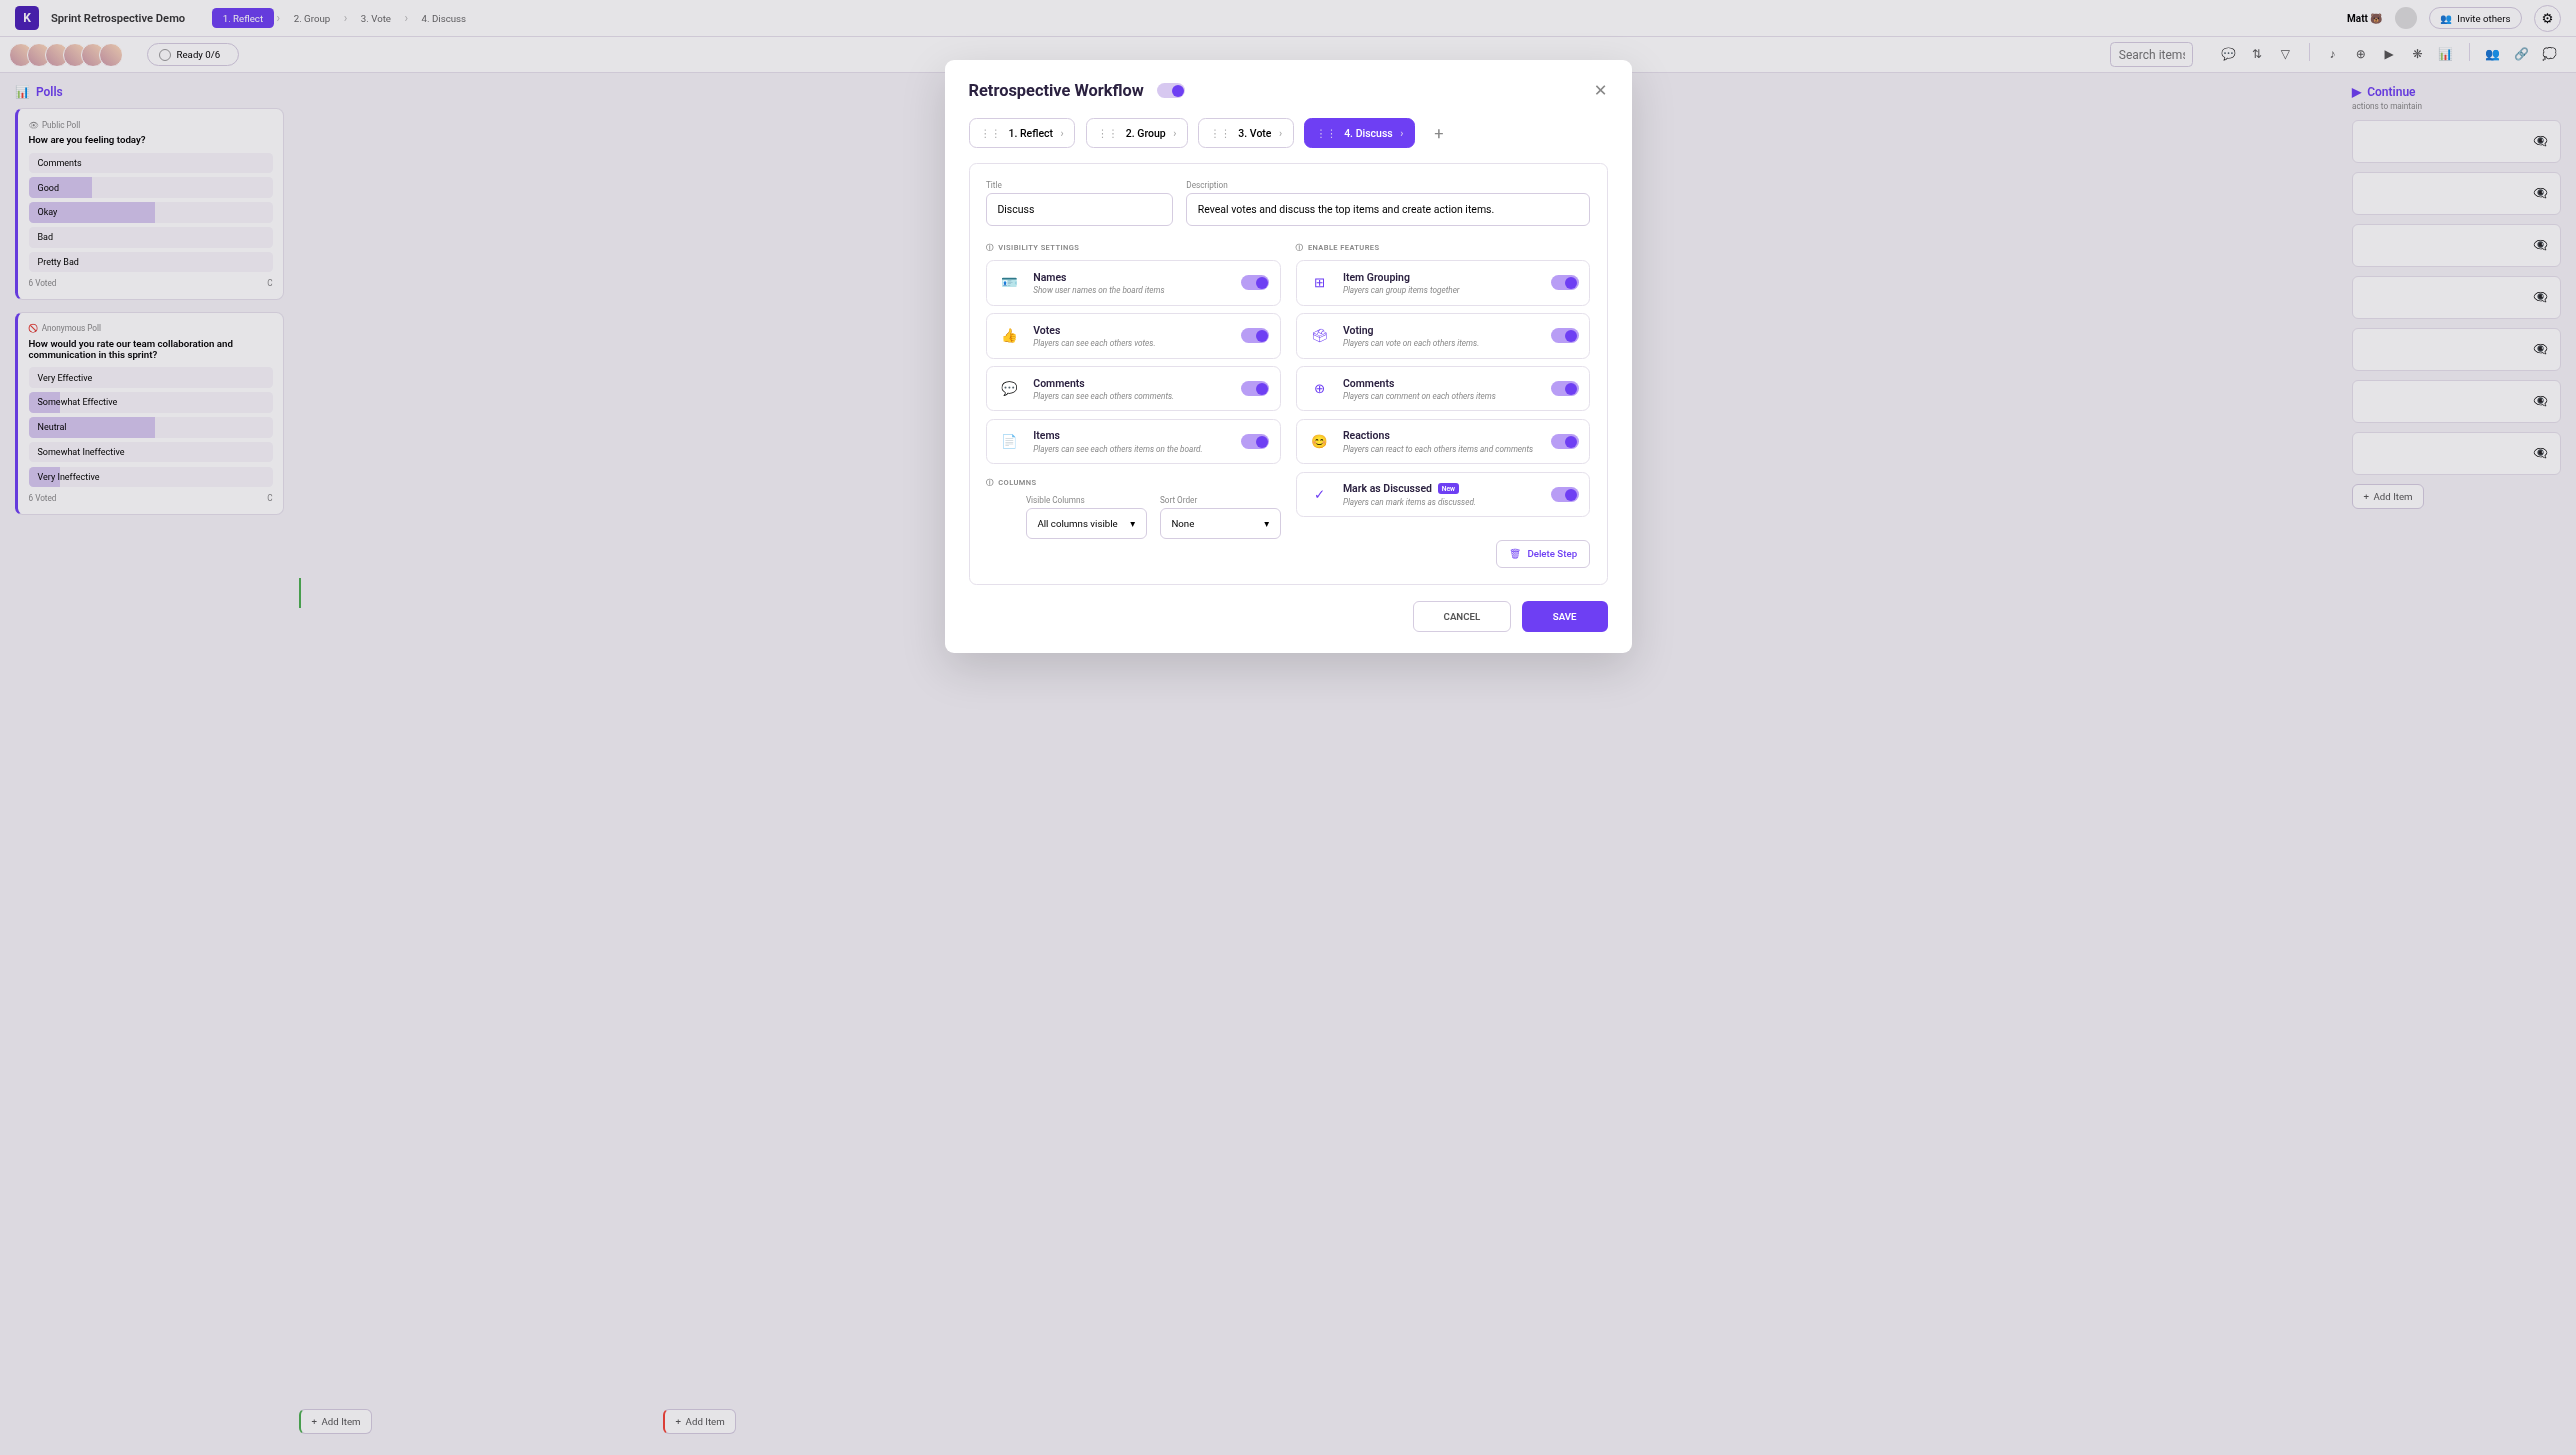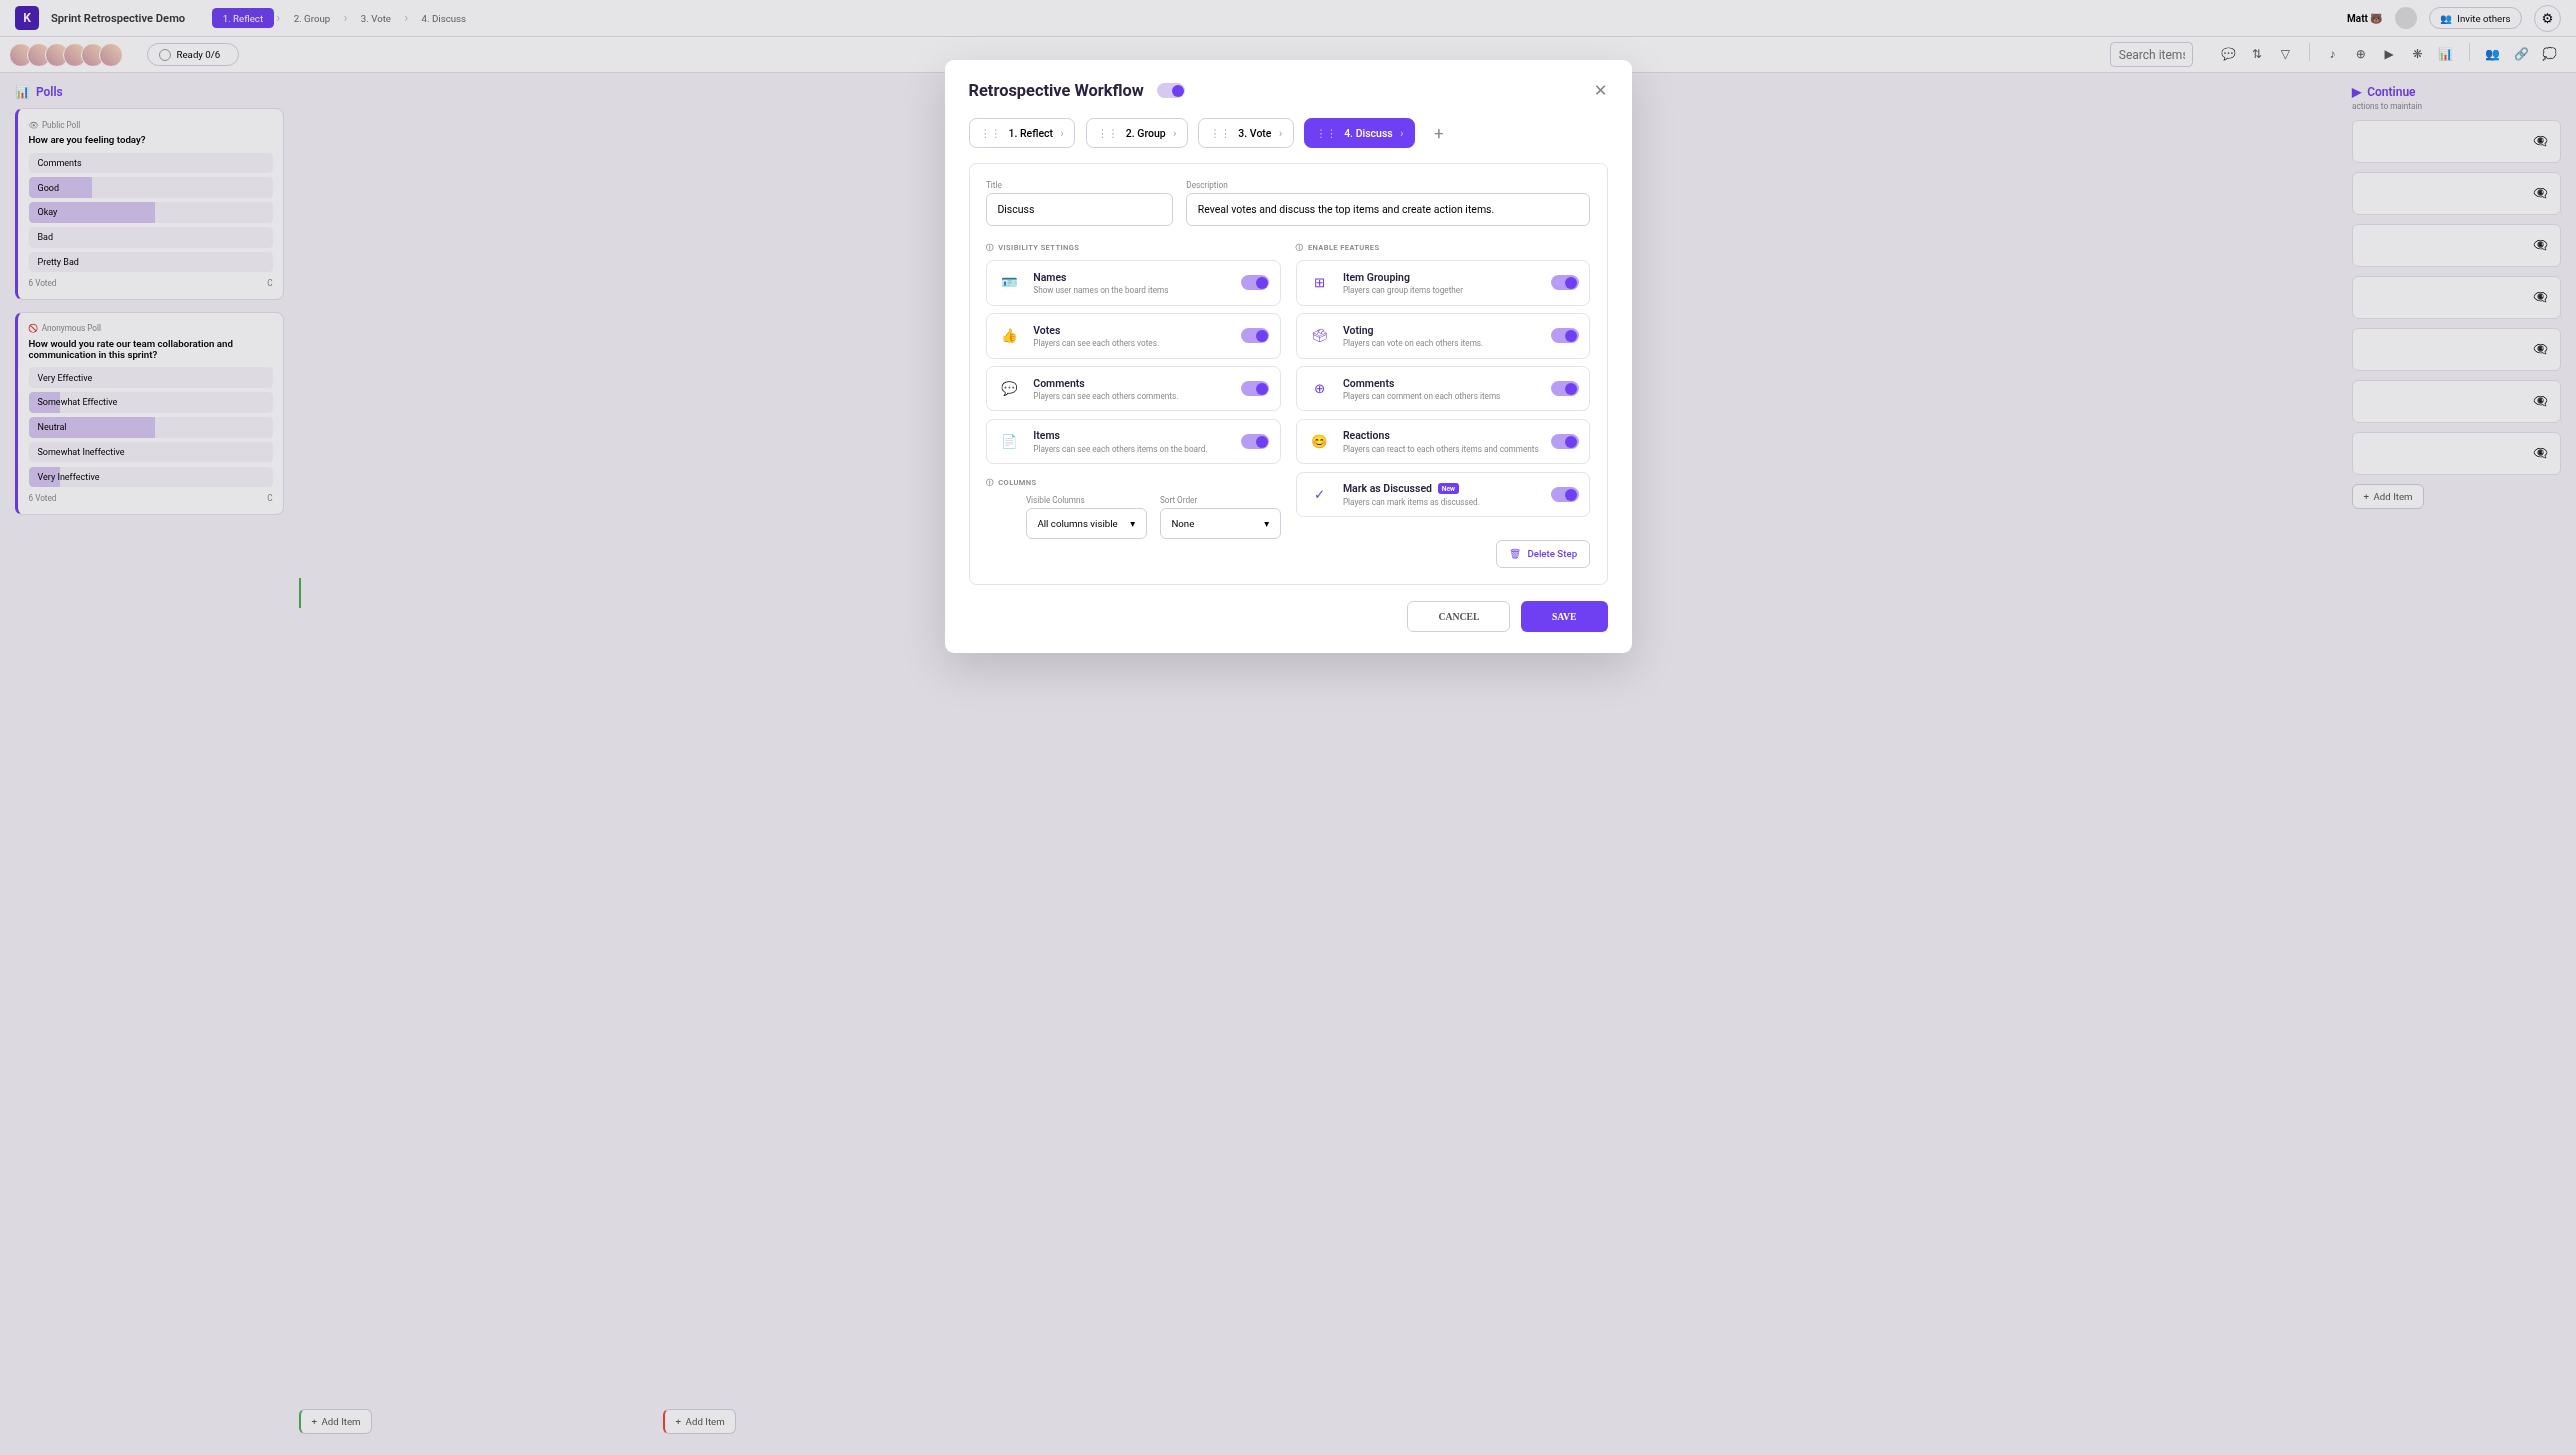--- a/index.html
+++ b/index.html
@@ -73,37 +73,37 @@
 .field-label { font-size:8.2px; color:#888; margin-bottom:3px; display:block; }
 .field input { width:100%; border:0.7px solid #d5cce0; border-radius:6px; padding:9px 10.5px; font-size:10.5px; }
 
 .sec-label { font-size:7.5px; letter-spacing:0.4px; color:#888; font-weight:600; display:flex; align-items:center; gap:4.5px; margin-bottom:7.5px; }
 .grid-2 { display:grid; grid-template-columns:1fr 1fr; gap:15px; }
 .feature-list { display:flex; flex-direction:column; gap:7.5px; }
 .feature { border:0.7px solid #e5e0eb; border-radius:7.5px; padding:9px 10.5px; display:flex; align-items:center; gap:10.5px; }
 .feat-ic { width:25.4px; height:25.4px; border-radius:6px; display:flex; align-items:center; justify-content:center; color:#6e3ff3; font-size:13.4px; }
 .feat-txt { flex:1; }
 .feat-title { font-size:10.5px; font-weight:600; color:#2b2140; display:flex; align-items:center; gap:6px;}
-.feat-desc { font-size:8.2px; color:#888; margin-top:1.5px; }
+.feat-desc { font-size:8.2px; color:#888; margin-top:1.5px;font-style:italic; }
 .new-badge { background:#6e3ff3; color:#fff; font-size:6.7px; padding:1.5px 3.7px; border-radius:3px; font-weight:600;}
 
 .toggle { width:28px; height:15px; background:#b89df5; border-radius:15px; position:relative; cursor:pointer; }
 .toggle::after { content:''; position:absolute; width:12px; height:12px; background:#6e3ff3; border-radius:50%; right:1.5px; top:1.5px; }
 .toggle.light { background:#d7c8f0; }
 .toggle.light::after { background:#6e3ff3; }
 
 .columns-row { display:flex; gap:13.4px; margin-top:13.4px; }
 .select-wrap { flex:1; max-width:149px; }
 .select-wrap label { font-size:8.2px; color:#888; display:block; margin-bottom:3px;}
 .select-box { border:0.7px solid #d5cce0; border-radius:6px; padding:9px 10.5px; display:flex; justify-content:space-between; align-items:center; font-size:9.7px; cursor:pointer;}
 
 .delete-step { margin-left:auto; border:0.7px solid #d5cce0; border-radius:6px; padding:7.5px 12px; display:flex; align-items:center; gap:6px; color:#6e3ff3; font-size:9.7px; font-weight:500; background:#fff; cursor:pointer; }
 
 .modal-foot { display:flex; justify-content:flex-end; gap:10.5px; margin-top:16.4px; }
-.btn { border-radius:6px; padding:9px 30px; font-size:9.7px; font-weight:600; cursor:pointer; border:0.7px solid transparent;font-family:Liberation Serif, serif; }
+.btn { border-radius:6px; padding:9px 30px; font-size:9.7px; font-weight:600; cursor:pointer; border:0.7px solid transparent; }
 .btn-cancel { background:#fff; border-color:#d5cce0; color:#555; }
 .btn-save { background:#6e3ff3; color:#fff; }
 </style>
 </head>
 <body>
 
 <div class="top-bar">
   <div class="logo">K</div>
   <div class="board-title">Sprint Retrospective Demo</div>
   <div class="breadcrumb">

